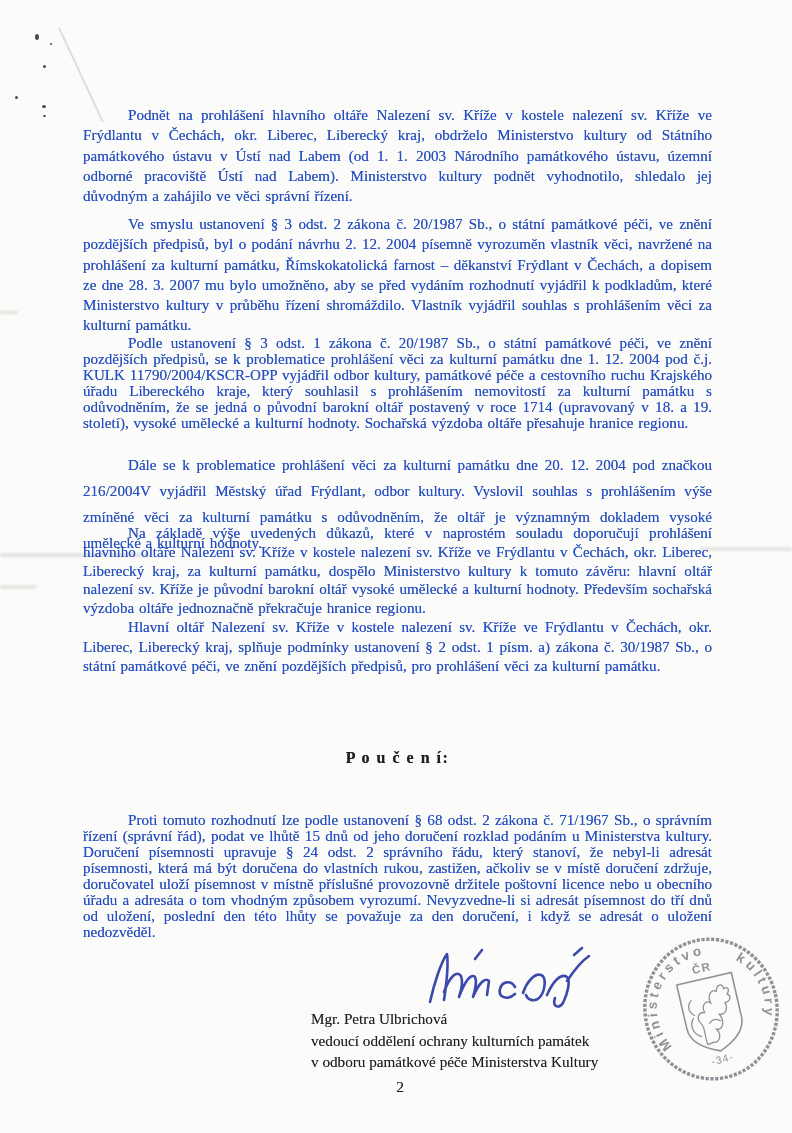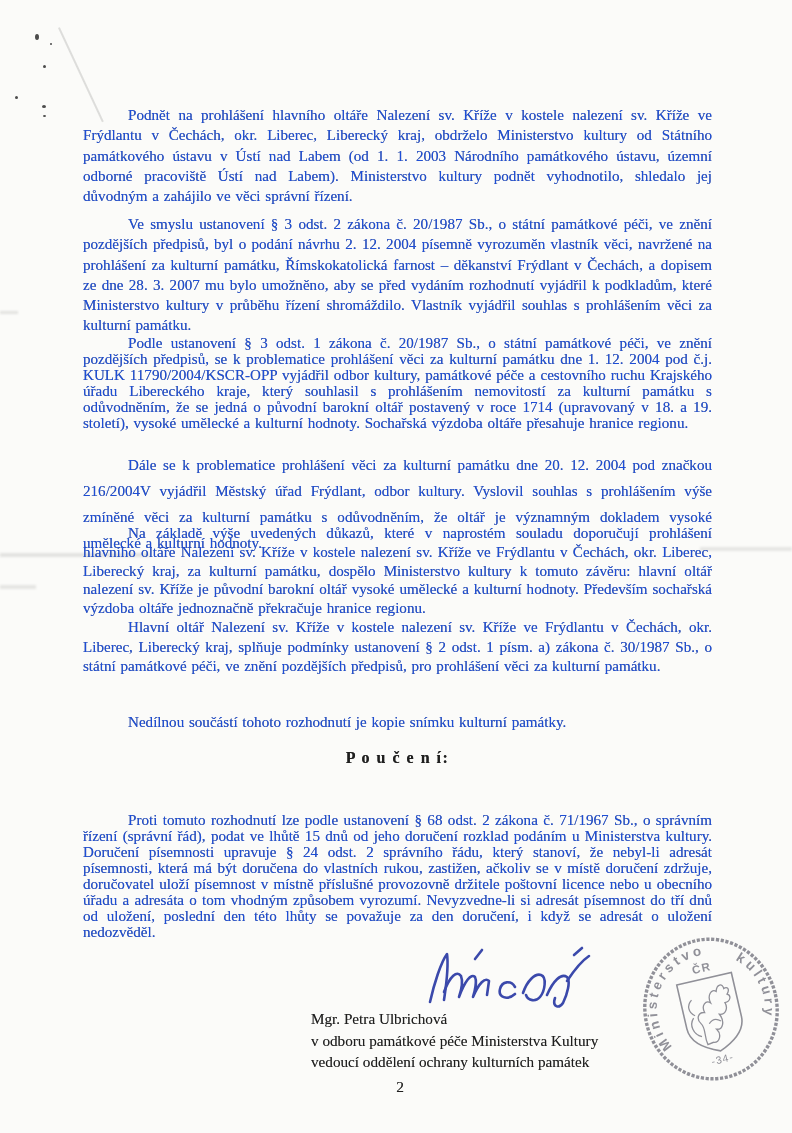--- a/index.html
+++ b/index.html
@@ -79,43 +79,42 @@
   <p class="para p1">Podnět na prohlášení hlavního oltáře Nalezení sv. Kříže v kostele nalezení sv. Kříže ve Frýdlantu v Čechách, okr. Liberec, Liberecký kraj, obdrželo Ministerstvo kultury od Státního památkového ústavu v Ústí nad Labem (od 1. 1. 2003 Národního památkového ústavu, územní odborné pracoviště Ústí nad Labem). Ministerstvo kultury podnět vyhodnotilo, shledalo jej důvodným a zahájilo ve věci správní řízení.</p>
   <p class="para p2">Ve smyslu ustanovení § 3 odst. 2 zákona č. 20/1987 Sb., o státní památkové péči, ve znění pozdějších předpisů, byl o podání návrhu 2. 12. 2004 písemně vyrozuměn vlastník věci, navržené na prohlášení za kulturní památku, Římskokatolická farnost – děkanství Frýdlant v Čechách, a dopisem ze dne 28. 3. 2007 mu bylo umožněno, aby se před vydáním rozhodnutí vyjádřil k podkladům, které Ministerstvo kultury v průběhu řízení shromáždilo. Vlastník vyjádřil souhlas s prohlášením věci za kulturní památku.</p>
   <p class="para p3">Podle ustanovení § 3 odst. 1 zákona č. 20/1987 Sb., o státní památkové péči, ve znění pozdějších předpisů, se k problematice prohlášení věci za kulturní památku dne 1. 12. 2004 pod č.j. KULK 11790/2004/KSCR-OPP vyjádřil odbor kultury, památkové péče a cestovního ruchu Krajského úřadu Libereckého kraje, který souhlasil s prohlášením nemovitostí za kulturní památku s odůvodněním, že se jedná o původní barokní oltář postavený v roce 1714 (upravovaný v 18. a 19. století), vysoké umělecké a kulturní hodnoty. Sochařská výzdoba oltáře přesahuje hranice regionu.</p>
   <p class="para p4">Dále se k problematice prohlášení věci za kulturní památku dne 20. 12. 2004 pod značkou 216/2004V vyjádřil Městský úřad Frýdlant, odbor kultury. Vyslovil souhlas s prohlášením výše zmíněné věci za kulturní památku s odůvodněním, že oltář je významným dokladem vysoké umělecké a kulturní hodnoty.</p>
 
   <div class="group56">
     <p class="para pa p5">Na základě výše uvedených důkazů, které v naprostém souladu doporučují prohlášení hlavního oltáře Nalezení sv. Kříže v kostele nalezení sv. Kříže ve Frýdlantu v Čechách, okr. Liberec, Liberecký kraj, za kulturní památku, dospělo Ministerstvo kultury k tomuto závěru: hlavní oltář nalezení sv. Kříže je původní barokní oltář vysoké umělecké a kulturní hodnoty. Především sochařská výzdoba oltáře jednoznačně překračuje hranice regionu.</p>
     <p class="para pa p6">Hlavní oltář Nalezení sv. Kříže v kostele nalezení sv. Kříže ve Frýdlantu v Čechách, okr. Liberec, Liberecký kraj, splňuje podmínky ustanovení § 2 odst. 1 písm. a) zákona č. 30/1987 Sb., o státní památkové péči, ve znění pozdějších předpisů, pro prohlášení věci za kulturní památku.</p>
   </div>
 
-  <p class="para p7">Nedílnou součástí tohoto rozhodnutí je kopie snímku kulturní památky.</p>
 
   <div class="heading">P o u č e n í:</div>
 
   <p class="para p8">Proti tomuto rozhodnutí lze podle ustanovení § 68 odst. 2 zákona č. 71/1967 Sb., o správním řízení (správní řád), podat ve lhůtě 15 dnů od jeho doručení rozklad podáním u Ministerstva kultury. Doručení písemnosti upravuje § 24 odst. 2 správního řádu, který stanoví, že nebyl-li adresát písemnosti, která má být doručena do vlastních rukou, zastižen, ačkoliv se v místě doručení zdržuje, doručovatel uloží písemnost v místně příslušné provozovně držitele poštovní licence nebo u obecního úřadu a adresáta o tom vhodným způsobem vyrozumí. Nevyzvedne-li si adresát písemnost do tří dnů od uložení, poslední den této lhůty se považuje za den doručení, i když se adresát o uložení nedozvěděl.</p>
 
   <svg class="sig-svg" width="210" height="64" viewBox="0 0 210 64">
     <g fill="none" stroke="#2b3aa5" stroke-width="2.6" stroke-linecap="round" stroke-linejoin="round" opacity="0.92">
       <path d="M 10,56 C 14,38 21,16 27,8 C 29,22 26,40 24,54"></path>
       <path d="M 24,46 C 30,30 37,24 41,30 C 43,35 41,45 39,51 C 45,35 51,27 55,31 C 57,35 55,45 53,51 C 59,37 65,31 69,35 L 67,49"></path>
       <path d="M 55,13 L 62,4"></path>
       <path d="M 95,41 C 91,34 82,35 80,43 C 78,51 87,55 95,48"></path>
       <path d="M 103,47 C 107,35 115,27 121,29 C 127,31 125,45 120,51 C 116,56 108,55 106,49"></path>
       <path d="M 127,49 C 133,35 141,27 147,31 C 151,35 147,49 143,57 C 139,63 132,61 135,52"></path>
       <path d="M 147,35 C 155,23 163,14 169,10"></path>
       <path d="M 154,9 L 162,2"></path>
     </g>
   </svg>
 
   <div class="sig-block">
     <div>Mgr. Petra Ulbrichová</div>
+    <div>vedoucí oddělení ochrany kulturních památek</div>
     <div>v odboru památkové péče Ministerstva Kultury</div>
-    <div>vedoucí oddělení ochrany kulturních památek</div>
   </div>
 
   <svg class="stamp" width="150" height="158" viewBox="0 0 150 158">
     <defs>
       <path id="ringPath" d="M 30.5,107.8 A 54,54 0 1 1 119.5,107.8"></path>
     </defs>
     <g transform="rotate(-13 75 78)" stroke="#797983" fill="#797983">
       <ellipse cx="75" cy="78" rx="66" ry="70" fill="none" stroke-width="3.4" stroke-dasharray="3.2 1.6"></ellipse>
       <text font-family="Liberation Sans, sans-serif" font-size="13.5" font-weight="bold" letter-spacing="3.5" stroke="none">
         <textPath href="#ringPath" startOffset="1%">Ministerstvo</textPath>

